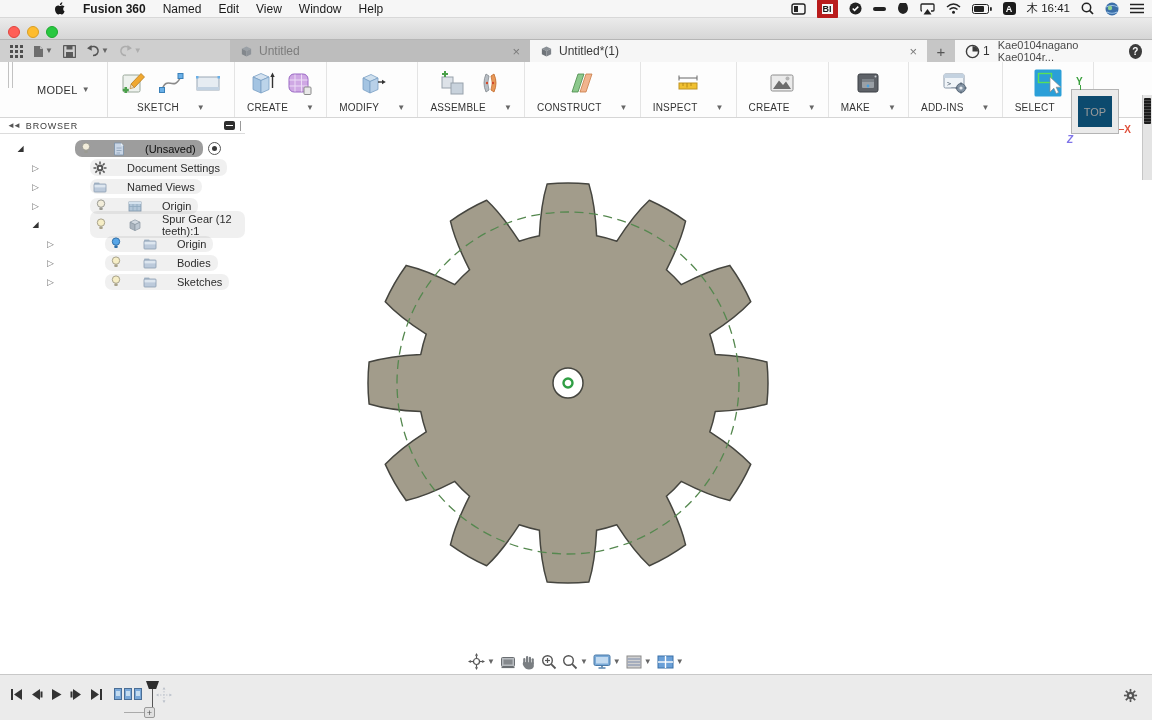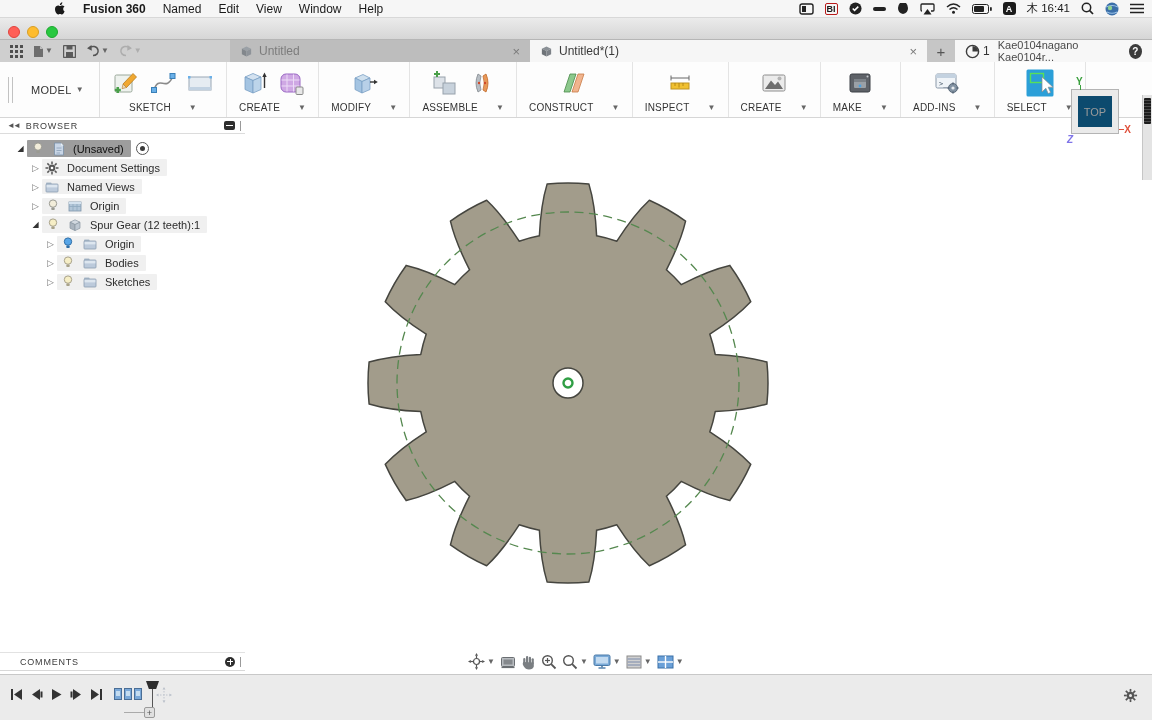--- a/index.html
+++ b/index.html
@@ -9,21 +9,21 @@
 
   
   #menubar { position:absolute; left:0; top:0; width:1152px; height:18px;
     background:#f6f6f6; border-bottom:1px solid #d8d8d8;
     display:flex; align-items:center; font-size:12px; color:#1a1a1a; }
   #menu-left { display:flex; align-items:center; gap:17px; padding-left:55px; }
   #menu-left .appname { font-weight:bold; }
   .menu-item { cursor:default; }
   #menu-right { margin-left:auto; display:flex; align-items:center; gap:11px; padding-right:8px; }
   #menu-right .st { display:flex; align-items:center; height:18px; }
-  .bi-txt { font-weight:bold; font-size:9px; border:1px solid #b91c1c; padding:0 1px; border-radius:2px; }
+  .bi-txt { font-weight:bold; font-size:9px; border:5px solid #b91c1c; padding:0 1px; border-radius:2px; }
   .ime-a { background:#1b1b1b; color:#fff; width:13px; height:13px; border-radius:3px;
     font-size:9px; font-weight:bold; display:flex; align-items:center; justify-content:center; }
   .mb-time { font-size:11.5px; }
 
   
   #titlebar { position:absolute; left:0; top:18px; width:1152px; height:22px;
     background:linear-gradient(#ebebeb,#d6d6d6); border-bottom:1px solid #b6b6b6; }
   #titlebar .title { position:absolute; left:0; right:0; top:4px; text-align:center;
     font-size:12px; color:#404040; }
   .tl { position:absolute; top:8px; width:12px; height:12px; border-radius:50%; }
@@ -47,21 +47,21 @@
   #tabbar-right { flex:1; background:#f7f7f7; display:flex; align-items:center;
     gap:8px; padding:0 10px; }
   #job-status { display:flex; align-items:center; gap:3px; font-size:12px; color:#333; }
   #username { margin-left:auto; font-size:11px; color:#4a4a4a; }
   #help-btn { width:15px; height:15px; border-radius:50%; background:#3c3c3c; color:#fff;
     font-size:10px; font-weight:bold; display:flex; align-items:center; justify-content:center; }
 
   
   #toolbar { position:absolute; left:0; top:62px; width:1152px; height:56px;
     background:#fdfdfd; border-bottom:1px solid #d6d6d6; display:flex; }
-  #workspace { width:100px; display:flex; align-items:center; gap:18px; padding-left:8px;
+  #workspace { width:108px; display:flex; gap:24px; padding-left:8px;
     border-right:1px solid #e0e0e0; }
   #ws-handle { width:5px; height:26px; border-left:1px solid #c2c2c2; border-right:1px solid #c2c2c2; }
   #workspace .ws-lbl { font-size:11px; color:#333; letter-spacing:.3px; display:flex; gap:4px; align-items:center;}
   .tb-group { display:flex; flex-direction:column; align-items:center; justify-content:space-between;
     padding:5px 12px 4px; border-right:1px solid #e4e4e4; }
   .tb-icons { display:flex; gap:9px; align-items:center; height:32px; }
   .tb-label { font-size:10px; color:#333; letter-spacing:.2px; display:flex; gap:18px; align-items:center; }
   .tb-btn { display:flex; align-items:center; justify-content:center; }
 
   
@@ -70,22 +70,22 @@
     display:flex; align-items:center; font-size:9px; color:#3c3c3c; letter-spacing:.8px; padding:0 4px 0 7px; }
   .hdr-collapse { font-size:8px; color:#555; margin-right:7px; letter-spacing:-2px; }
   .hdr-dock { margin-left:auto; width:11px; height:9px; background:#2e2e2e; border-radius:2px; position:relative; }
   .hdr-dock:after { content:""; position:absolute; left:2px; right:2px; top:4px; height:1px; background:#fff; }
   .hdr-grip { width:1px; height:10px; background:#9a9a9a; margin-left:5px; }
   #browser-rows { padding-top:5px; }
   .brow { height:19px; display:flex; align-items:center; font-size:11px; color:#2c2c2c; }
   .brow .exp { width:13px; text-align:center; flex:0 0 13px; }
   .exp.c { font-size:9px; color:#777; }
   .exp.e { font-size:8px; color:#333; }
-  .chip { display:flex; align-items:center; gap:8px; background:rgba(0,0,0,.06);
-    padding:1.5px 7px 1.5px 3px; border-radius:1px; }
+  .chip { display:flex; align-items:center; gap:20px; background:rgba(0,0,0,.06);
+    padding:1.5px 7px 1.5px 3px; border-radius:7px;margin-left:48px; }
   .chip.sel { background:#9d9d9d; color:#0e0e0e; }
   .bulb-slot { width:15px; display:flex; justify-content:center; flex:0 0 15px; }
   .radio-ic { margin-left:5px; width:13px; height:13px; border-radius:50%; background:#fff;
     border:1px solid #555; display:flex; align-items:center; justify-content:center; }
   .radio-ic i { width:5px; height:5px; border-radius:50%; background:#3a3a3a; }
 
   
   #viewcube { position:absolute; left:1071px; top:89px; width:48px; height:45px;
     background:#eaeaea; border:1px solid #b4b4b4; }
   #viewcube .face { position:absolute; left:6px; top:6px; right:6px; bottom:6px; background:#0c4a6e;
@@ -724,25 +724,20 @@
                 <rect x="1" y="3" width="12" height="8" rx="0.8" fill="#bccadb" stroke="#8a9cb0" stroke-width="0.8"></rect>
                 <rect x="1.6" y="3.8" width="10.8" height="2.6" fill="#dde6ef"></rect>
               </svg>
             </span>
             <span>Sketches</span>
           </span>
         </div>
       </div>
   </div>
 
-  <div id="comments">
-    <span>COMMENTS</span>
-    <span class="hdr-plus"></span>
-    <span class="hdr-grip"></span>
-  </div>
 
   <div id="nav-toolbar">
       <span class="nav-btn">
         <span>
           <svg width="17" height="17" viewBox="0 0 17 17">
             <circle cx="8.5" cy="8.5" r="3" fill="none" stroke="#555" stroke-width="1.2"></circle>
             <g stroke="#555" stroke-width="1.2">
               <line x1="8.5" y1="2.5" x2="8.5" y2="5"></line>
               <line x1="8.5" y1="12" x2="8.5" y2="14.5"></line>
               <line x1="2.5" y1="8.5" x2="5" y2="8.5"></line>

